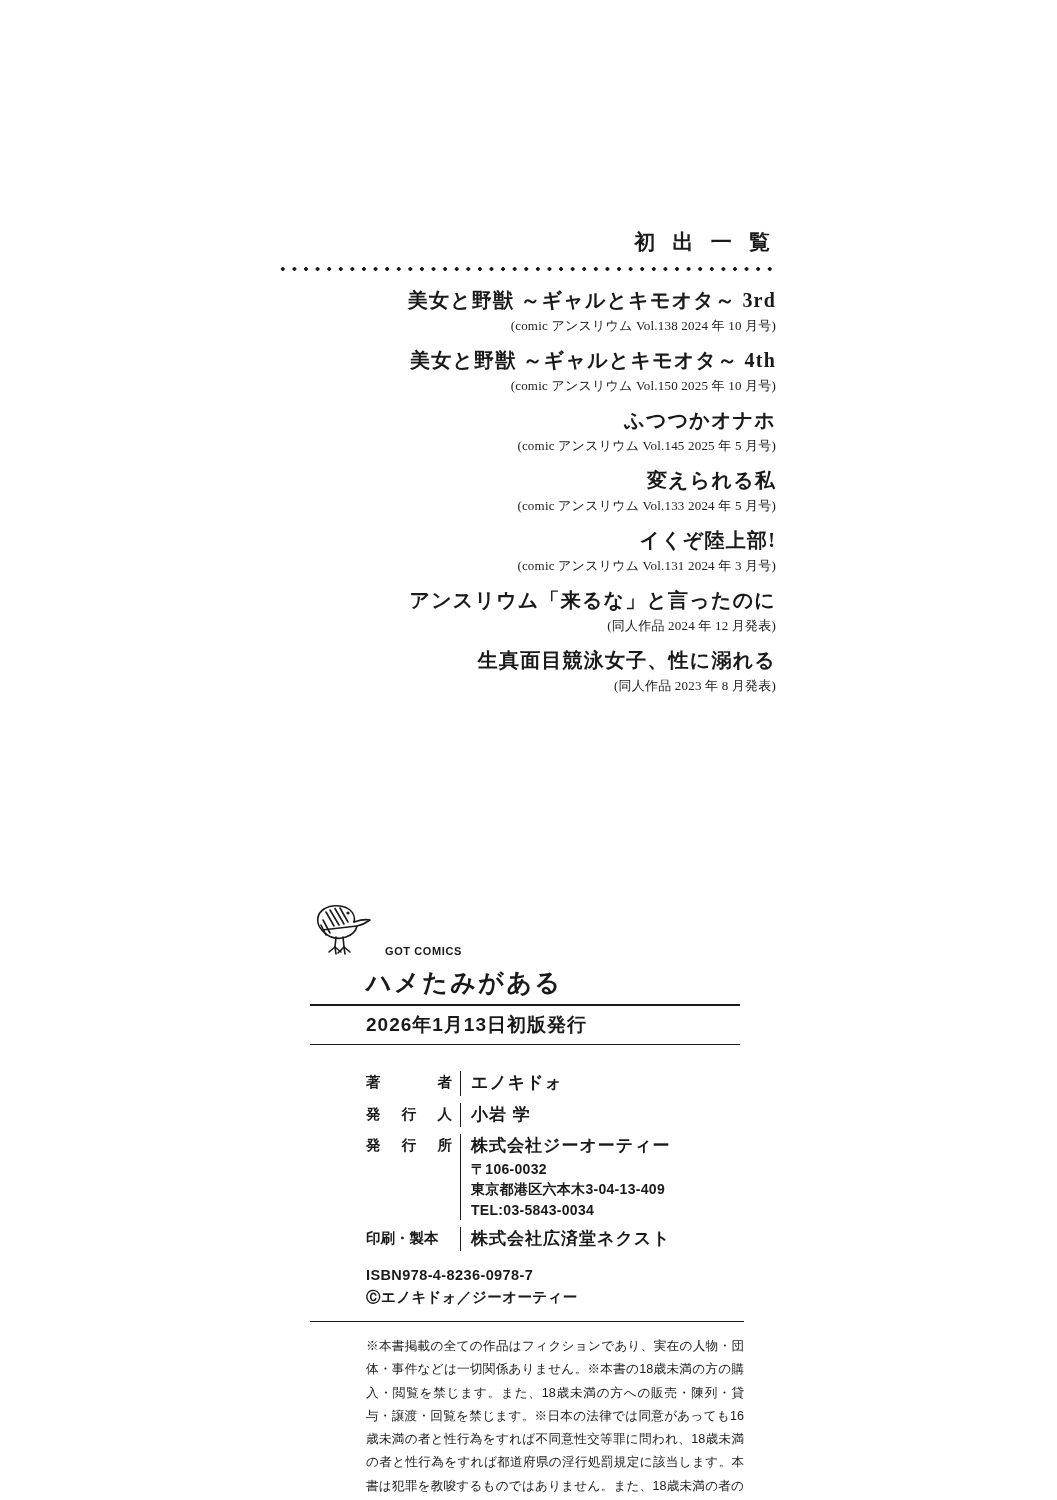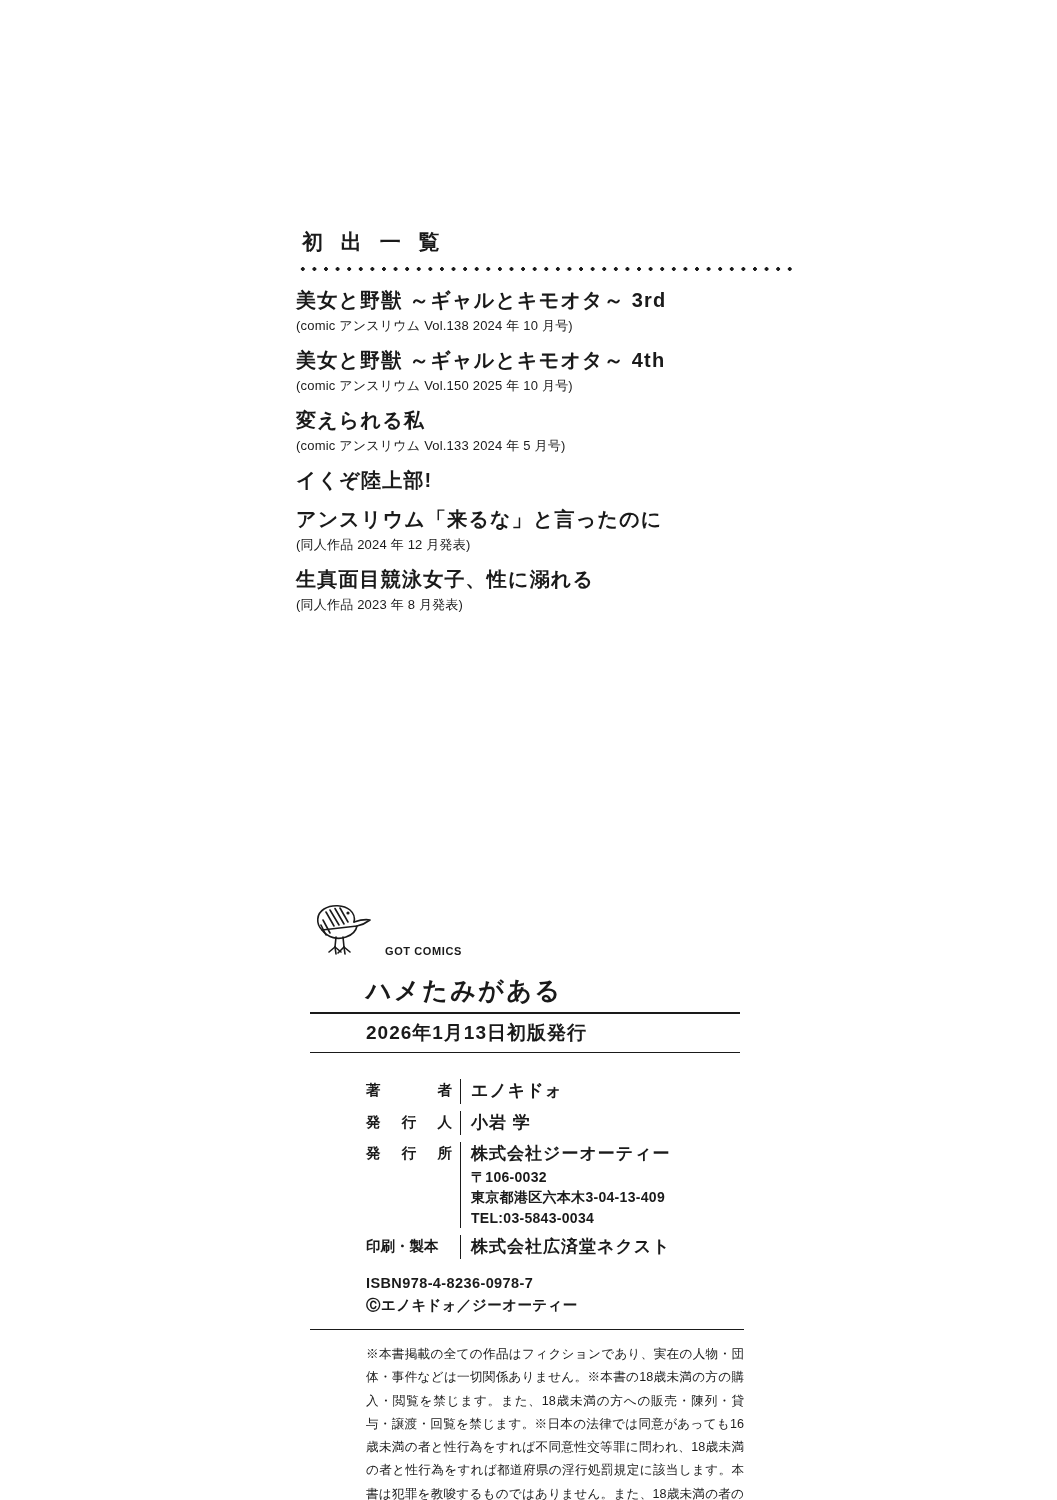--- a/index.html
+++ b/index.html
@@ -20,24 +20,25 @@
   .colophon-page {
     position: absolute;
     left: 0;
     top: 0;
     width: 1057px;
     height: 1500px;
   }
 
   .firstpub {
     position: absolute;
-    left: 296px;
+    left: 276px;
     top: 228px;
     width: 500px;
-    text-align: left;
+    text-align: right;
+    font-family: Liberation Serif, serif;
   }
   .firstpub-title {
     font-size: 21px;
     font-weight: bold;
     letter-spacing: 6px;
     text-indent: 6px;
     margin-bottom: 9px;
   }
   .dotted-rule {
     width: 498px;
@@ -89,21 +90,21 @@
     font-weight: bold;
     letter-spacing: 0.6px;
   }
 
   .book-title {
     font-size: 25px;
     font-weight: bold;
     letter-spacing: 2.5px;
     padding: 0 0 5px 56px;
     border-bottom: 2.5px solid #1a1a1a;
-    margin-top: 12px;
+    margin-top: 4px;
   }
   .pub-date {
     font-size: 19px;
     font-weight: bold;
     letter-spacing: 1px;
     padding: 6px 0 6px 56px;
     border-bottom: 1.5px solid #1a1a1a;
   }
 
   .credits {
@@ -179,25 +180,30 @@
 
     <div class="entry">
       <div class="entry-title">美女と野獣 ～ギャルとキモオタ～ 3rd</div>
       <div class="entry-source">(comic アンスリウム Vol.138 2024 年 10 月号)</div>
     </div>
     <div class="entry">
       <div class="entry-title">美女と野獣 ～ギャルとキモオタ～ 4th</div>
       <div class="entry-source">(comic アンスリウム Vol.150 2025 年 10 月号)</div>
     </div>
     <div class="entry">
+      <div class="entry-title">ふつつかオナホ</div>
+      <div class="entry-source">(comic アンスリウム Vol.145 2025 年 5 月号)</div>
+    </div>
+    <div class="entry">
       <div class="entry-title">変えられる私</div>
       <div class="entry-source">(comic アンスリウム Vol.133 2024 年 5 月号)</div>
     </div>
     <div class="entry">
       <div class="entry-title">イくぞ陸上部!</div>
+      <div class="entry-source">(comic アンスリウム Vol.131 2024 年 3 月号)</div>
     </div>
     <div class="entry">
       <div class="entry-title">アンスリウム「来るな」と言ったのに</div>
       <div class="entry-source">(同人作品 2024 年 12 月発表)</div>
     </div>
     <div class="entry">
       <div class="entry-title">生真面目競泳女子、性に溺れる</div>
       <div class="entry-source">(同人作品 2023 年 8 月発表)</div>
     </div>
   </section>

